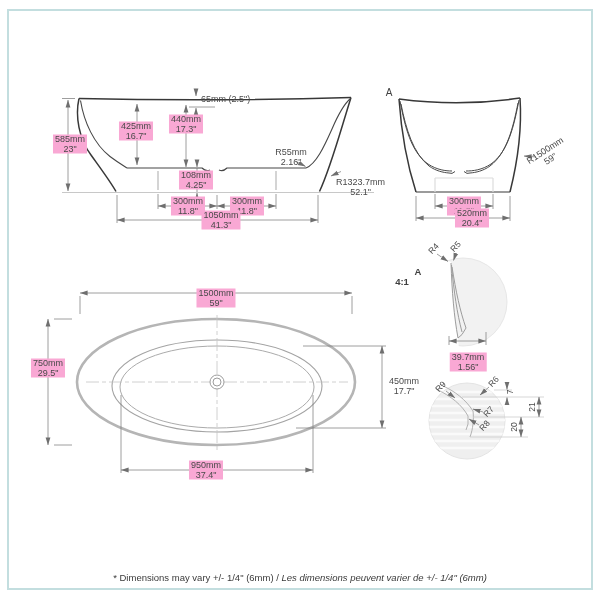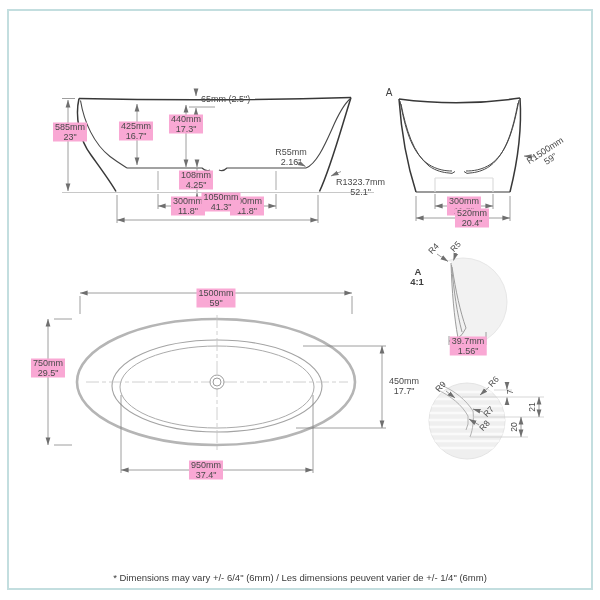--- a/index.html
+++ b/index.html
@@ -11,21 +11,21 @@
        line-height:9.5px;color:#4a4a4a;white-space:nowrap;background:#f9a8d4;padding:0 2px;}
   .dim span{display:block;}
   .dimL{transform:translate(0,-50%);}
   .nobg{background:transparent;padding:0;}
   .r48{transform:translate(-50%,-50%) rotate(-48deg);background:transparent;padding:0;font-size:8.5px;}
   .r90{transform:translate(-50%,-50%) rotate(-90deg);background:transparent;padding:0;font-size:8.5px;}
   .rR1500{transform:translate(-50%,-50%) rotate(-33deg);background:transparent;padding:0;}
   .marker{font-size:10px;color:#3f3f3f;background:transparent;padding:0;}
   .detail-title{font-size:9.5px;font-weight:700;color:#3f3f3f;background:transparent;padding:0;}
   .footer{position:absolute;left:0;width:100%;top:572px;text-align:center;font-size:9.5px;color:#3a3a3a;}
-  .footer .it{}
+  .footer .it{font-style:italic;}
 </style>
 </head>
 <body>
 
 <div class="canvas">
   <div class="frame" style="border-color: rgb(195, 222, 223);"></div>
 
   <svg class="lineart" width="600" height="600" viewBox="0 0 600 600">
     <defs>
       <marker id="arr" viewBox="0 0 8 8" refX="7.6" refY="4" markerWidth="8" markerHeight="8" markerUnits="userSpaceOnUse" orient="auto-start-reverse">
@@ -151,21 +151,21 @@
         <path d="M483,412 L473,409" marker-end="url(#arr)"></path>
         <path d="M479,425 L469,419" marker-end="url(#arr)"></path>
         <path d="M507,383.5 V389.5" marker-end="url(#arr)"></path>
         <path d="M507,403.5 V397.5" marker-end="url(#arr)"></path>
         <path d="M539,397 V417" marker-start="url(#arr)" marker-end="url(#arr)"></path>
         <path d="M521,417 V437" marker-start="url(#arr)" marker-end="url(#arr)"></path>
       </g>
     </g>
   </svg>
 
-  <div class="dim" style="left:70px;top:132px">
+  <div class="dim" style="left:70px;top:144px">
     <span>585mm</span>
       <span>23"</span>
     </div>
   <div class="dim" style="left:136px;top:131px">
     <span>425mm</span>
       <span>16.7"</span>
     </div>
   <div class="dim" style="left:186px;top:124px">
     <span>440mm</span>
       <span>17.3"</span>
@@ -186,21 +186,21 @@
       <span>4.25"</span>
     </div>
   <div class="dim" style="left:188px;top:206px">
     <span>300mm</span>
       <span>11.8"</span>
     </div>
   <div class="dim" style="left:247px;top:206px">
     <span>300mm</span>
       <span>11.8"</span>
     </div>
-  <div class="dim" style="left:221px;top:202px">
+  <div class="dim" style="left:221px;top:220px">
     <span>1050mm</span>
       <span>41.3"</span>
     </div>
   <div class="dim marker" style="left:389px;top:93px">
     <span>A</span>
     </div>
 
   <div class="dim rR1500" style="left:548px;top:155px">
     <span>R1500mm</span>
       <span>59"</span>
@@ -210,30 +210,30 @@
       <span>11.8"</span>
     </div>
   <div class="dim" style="left:472px;top:218px">
     <span>520mm</span>
       <span>20.4"</span>
     </div>
 
   <div class="dim detail-title" style="left:418px;top:272px">
     <span>A</span>
     </div>
-  <div class="dim detail-title" style="left:417px;top:282px">
+  <div class="dim detail-title" style="left:402px;top:282px">
     <span>4:1</span>
     </div>
   <div class="dim r48" style="left:434px;top:249px">
     <span>R4</span>
     </div>
   <div class="dim r48" style="left:456px;top:247px">
     <span>R5</span>
     </div>
-  <div class="dim" style="left:468px;top:346px">
+  <div class="dim" style="left:468px;top:362px">
     <span>39.7mm</span>
       <span>1.56"</span>
     </div>
 
   <div class="dim" style="left:216px;top:298px">
     <span>1500mm</span>
       <span>59"</span>
     </div>
   <div class="dim" style="left:48px;top:368px">
     <span>750mm</span>
@@ -263,14 +263,14 @@
   <div class="dim r90" style="left:511px;top:392px">
     <span>7</span>
     </div>
   <div class="dim r90" style="left:533px;top:407px">
     <span>21</span>
     </div>
   <div class="dim r90" style="left:515px;top:427px">
     <span>20</span>
     </div>
 
-  <div class="footer"><span>* Dimensions may vary +/- 6/4" (6mm) / </span><span class="it">Les dimensions peuvent varier de +/- 1/4" (6mm)</span></div>
+  <div class="footer"><span>* Dimensions may vary +/- 1/4" (6mm) / </span><span class="it">Les dimensions peuvent varier de +/- 1/4" (6mm)</span></div>
 </div>
 
 </body></html>

